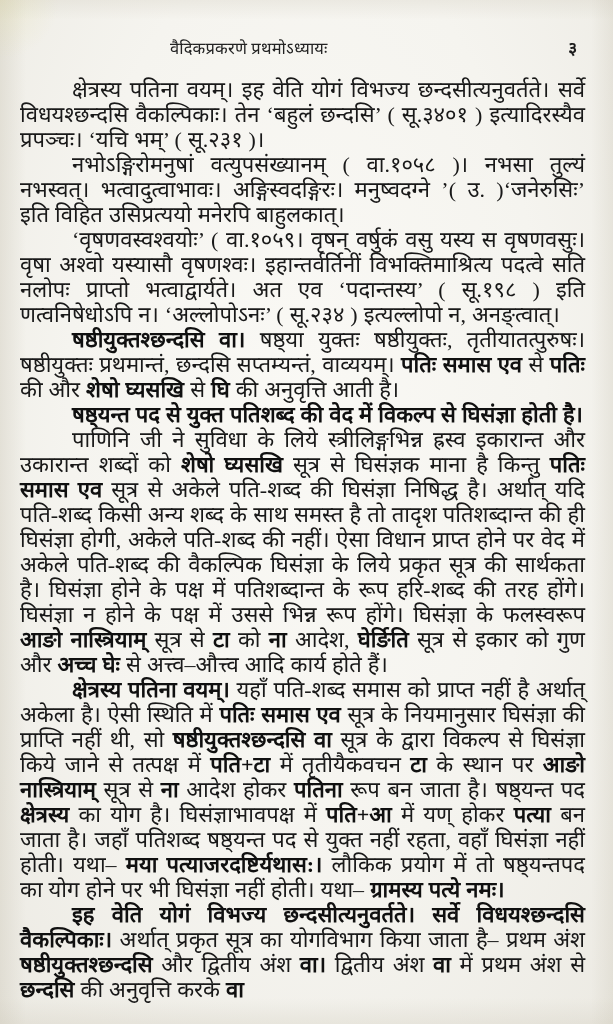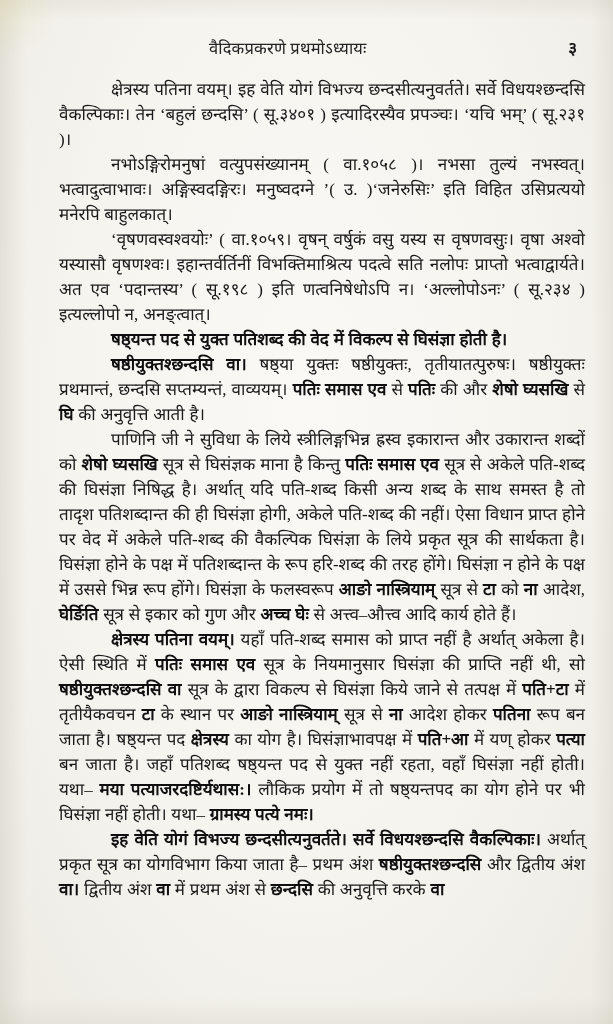--- a/index.html
+++ b/index.html
@@ -38,22 +38,21 @@
     position: absolute;
     left: 0; top: 0;
     width: 60px; height: 60px;
     background: radial-gradient(ellipse at 0% 0%, rgba(224,219,160,0.30) 0%, rgba(224,219,160,0) 70%);
     pointer-events: none;
   }
 
   .content {
     position: relative;
     z-index: 2;
-    padding: 0 28px 0 32px;
-    margin-left: 27px;
+    padding: 0 28px 0 20px;
   }
 
   
   .runhead {
     display: flex;
     align-items: baseline;
     padding-top: 36px;
     padding-left: 150px;
     padding-right: 6px;
   }
@@ -73,21 +72,21 @@
 
   
   .body {
     margin-top: 18px;
   }
   p.para {
     margin: 0 0 0 0;
     text-align: justify;
     text-align-last: left;
     text-indent: 52px;
-    font-size: 17px;
+    font-size: 22px;
     line-height: 25.0px;
     color: #1b1b1b;
     word-spacing: 0.5px;
     -webkit-font-smoothing: antialiased;
   }
   p.para + p.para {
     margin-top: 0px;
     font-family: Liberation Serif, serif;
   }
   b, .bold {
@@ -107,21 +106,21 @@
 
     <div class="runhead">
       <div class="runhead-title">वैदिकप्रकरणे प्रथमोऽध्यायः</div>
       <div class="runhead-folio">३</div>
     </div>
 
     <div class="body ink" id="body-text">
         <p class="para"><span>क्षेत्रस्य  पतिना वयम्। इह वेति योगं विभज्य छन्दसीत्यनुवर्तते। सर्वे विधयश्छन्दसि वैकल्पिकाः। तेन ‘बहुलं छन्दसि’ ( सू.३४०१ ) इत्यादिरस्यैव प्रपञ्चः। ‘यचि भम्’ ( सू.२३१ )।</span></p>
         <p class="para"><span>नभोऽङ्गिरोमनुषां वत्युपसंख्यानम् ( वा.१०५८ )। नभसा तुल्यं नभस्वत्। भत्वादुत्वाभावः। अङ्गिस्वदङ्गिरः। मनुष्वदग्ने ’( उ. )‘जनेरुसिः’ इति विहित उसिप्रत्ययो मनेरपि बाहुलकात्।</span></p>
         <p class="para"><span>‘वृषणवस्वश्वयोः’ ( वा.१०५९। वृषन् वर्षुकं वसु यस्य स वृषणवसुः। वृषा अश्वो यस्यासौ वृषणश्वः। इहान्तर्वर्तिनीं विभक्तिमाश्रित्य पदत्वे सति नलोपः प्राप्तो भत्वाद्वार्यते। अत एव ‘पदान्तस्य’ ( सू.१९८ ) इति णत्वनिषेधोऽपि न। ‘अल्लोपोऽनः’ ( सू.२३४ ) इत्यल्लोपो न, अनङ्त्वात्।</span></p>
+        <p class="para"><b>षष्ठीयुक्तश्छन्दसि वा।</b><span> षष्ठ्या युक्तः षष्ठीयुक्तः, तृतीयातत्पुरुषः। षष्ठीयुक्तः प्रथमान्तं, छन्दसि सप्तम्यन्तं, वाव्ययम्। </span><b>पतिः समास एव</b><span> से </span><b>पतिः</b><span> की और </span><b>शेषो घ्यसखि</b><span> से </span><b>घि</b><span> की अनुवृत्ति आती है।</span></p>
         <p class="para"><b>षष्ठ्यन्त पद से युक्त पतिशब्द की वेद में विकल्प से घिसंज्ञा होती है।</b></p>
-        <p class="para"><b>षष्ठीयुक्तश्छन्दसि वा।</b><span> षष्ठ्या युक्तः षष्ठीयुक्तः, तृतीयातत्पुरुषः। षष्ठीयुक्तः प्रथमान्तं, छन्दसि सप्तम्यन्तं, वाव्ययम्। </span><b>पतिः समास एव</b><span> से </span><b>पतिः</b><span> की और </span><b>शेषो घ्यसखि</b><span> से </span><b>घि</b><span> की अनुवृत्ति आती है।</span></p>
         <p class="para"><span>पाणिनि जी ने सुविधा के लिये स्त्रीलिङ्गभिन्न ह्रस्व इकारान्त और उकारान्त शब्दों को </span><b>शेषो घ्यसखि</b><span> सूत्र से घिसंज्ञक माना है किन्तु </span><b>पतिः समास एव</b><span> सूत्र से अकेले पति-शब्द की घिसंज्ञा निषिद्ध है। अर्थात् यदि पति-शब्द किसी अन्य शब्द के साथ समस्त है तो तादृश पतिशब्दान्त की ही घिसंज्ञा होगी, अकेले पति-शब्द की नहीं। ऐसा विधान प्राप्त होने पर वेद में अकेले पति-शब्द की वैकल्पिक घिसंज्ञा के लिये प्रकृत सूत्र की सार्थकता है। घिसंज्ञा होने के पक्ष में पतिशब्दान्त के रूप हरि-शब्द की तरह होंगे। घिसंज्ञा न होने के पक्ष में उससे भिन्न रूप होंगे। घिसंज्ञा के फलस्वरूप </span><b>आङो नास्त्रियाम्</b><span> सूत्र से </span><b>टा</b><span> को </span><b>ना</b><span> आदेश, </span><b>घेर्ङिति</b><span> सूत्र से इकार को गुण और </span><b>अच्च घेः</b><span> से अत्त्व–औत्त्व आदि कार्य होते हैं।</span></p>
         <p class="para"><b>क्षेत्रस्य  पतिना वयम्।</b><span> यहाँ पति-शब्द समास को प्राप्त नहीं है अर्थात् अकेला है। ऐसी स्थिति में </span><b>पतिः समास एव</b><span> सूत्र के नियमानुसार घिसंज्ञा की प्राप्ति नहीं थी, सो </span><b>षष्ठीयुक्तश्छन्दसि वा</b><span> सूत्र के द्वारा विकल्प से घिसंज्ञा किये जाने से तत्पक्ष में </span><b>पति+टा</b><span> में तृतीयैकवचन </span><b>टा</b><span> के स्थान पर </span><b>आङो नास्त्रियाम्</b><span> सूत्र से </span><b>ना</b><span> आदेश होकर </span><b>पतिना</b><span> रूप बन जाता है। षष्ठ्यन्त पद </span><b>क्षेत्रस्य</b><span> का योग है। घिसंज्ञाभावपक्ष में </span><b>पति+आ</b><span> में यण् होकर </span><b>पत्या</b><span> बन जाता है। जहाँ पतिशब्द षष्ठ्यन्त पद से युक्त नहीं रहता, वहाँ घिसंज्ञा नहीं होती। यथा– </span><b>मया पत्याजरदष्टिर्यथास:।</b><span> लौकिक प्रयोग में तो षष्ठ्यन्तपद का योग होने पर भी घिसंज्ञा नहीं होती। यथा– </span><b>ग्रामस्य पत्ये नमः।</b></p>
         <p class="para"><b>इह वेति योगं विभज्य छन्दसीत्यनुवर्तते। सर्वे विधयश्छन्दसि वैकल्पिकाः।</b><span> अर्थात् प्रकृत सूत्र का योगविभाग किया जाता है– प्रथम अंश </span><b>षष्ठीयुक्तश्छन्दसि</b><span> और द्वितीय अंश </span><b>वा।</b><span> द्वितीय अंश </span><b>वा</b><span> में प्रथम अंश से </span><b>छन्दसि</b><span> की अनुवृत्ति करके </span><b>वा</b></p>
       </div>
 
   </div>
 </div>
 
 </body></html>

